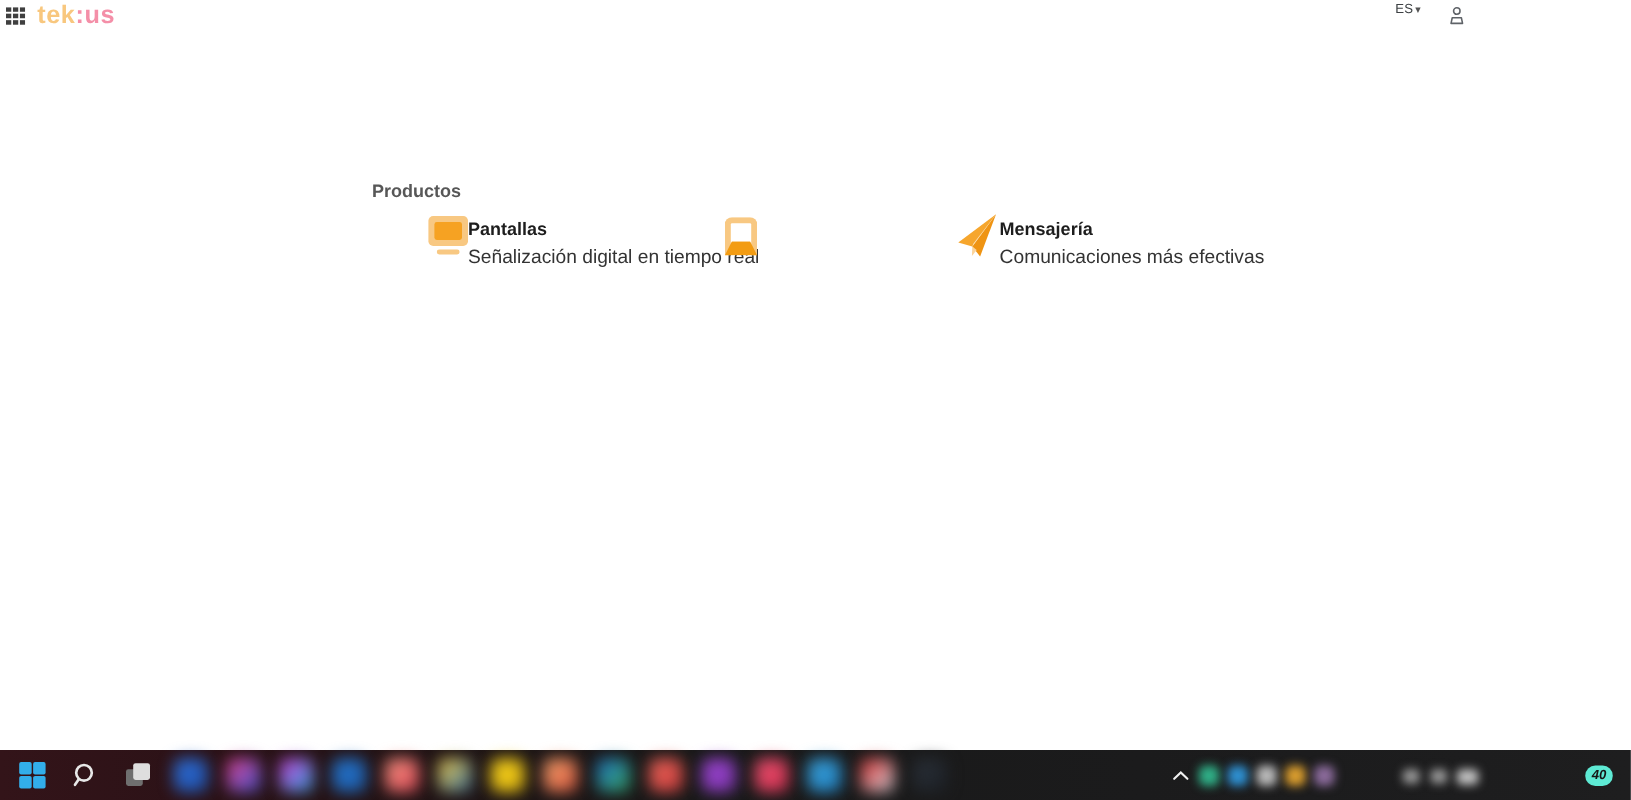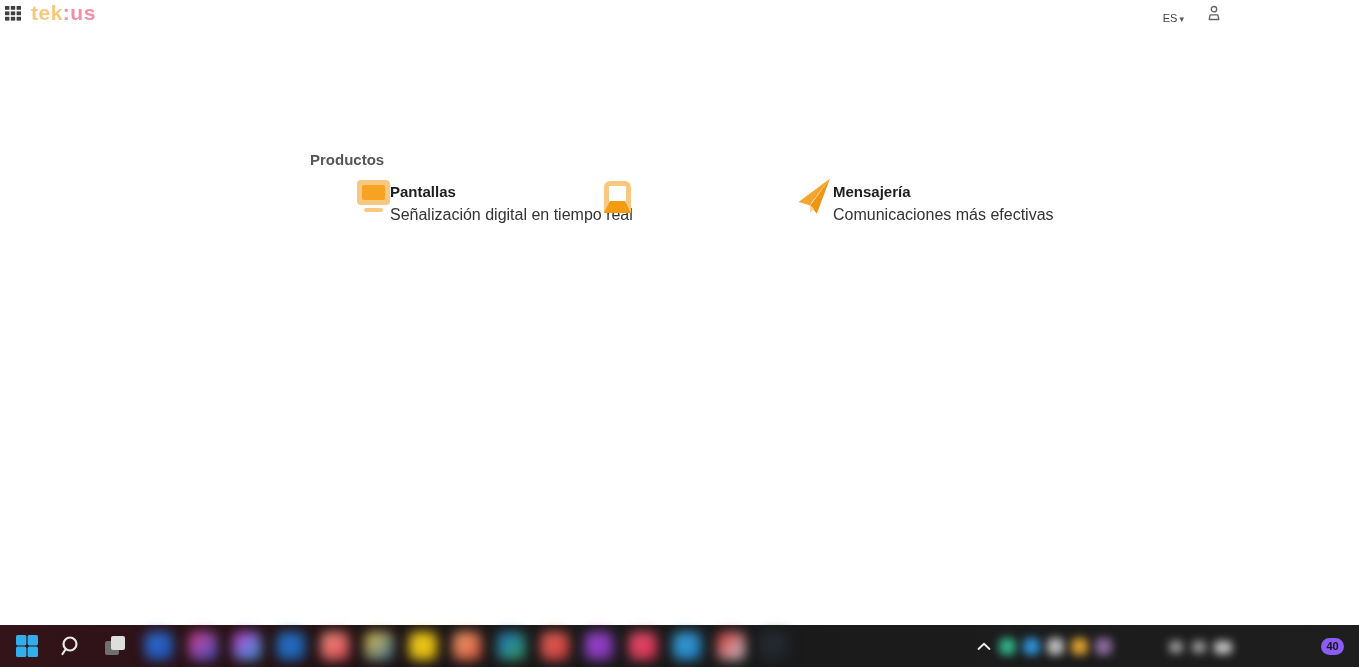--- a/index.html
+++ b/index.html
@@ -5,21 +5,21 @@
   * { margin:0; padding:0; box-sizing:border-box; }
   html,body { width:1359px; height:667px; overflow:hidden; background:#ffffff;
               font-family:"Liberation Sans", sans-serif; }
 
   
   .page-header { position:absolute; left:0; top:0; width:1246px; height:28px; background:#fff; }
   .grid-btn { position:absolute; left:5px; top:6px; width:16px; height:15px; cursor:pointer; }
   .logo { position:absolute; left:31px; top:1px; font-size:21px; font-weight:bold; letter-spacing:.5px; }
   .logo .lp { color:#F8C77E; }
   .logo .ls { color:#F48FA8; }
-  .lang { position:absolute; right:62px; top:12px; font-size:11px; color:#3c4043; cursor:pointer; }
+  .lang { position:absolute; right:62px; top:2px; font-size:11px; color:#3c4043; cursor:pointer; }
   .lang .caret { font-size:9px; color:#555; margin-left:2px; }
   .user-btn { position:absolute; right:25px; top:5px; width:14px; height:16px; cursor:pointer; }
 
   
   .section-title { position:absolute; left:310px; top:151px; font-size:15px; font-weight:bold; color:#575757; }
   .product { position:absolute; top:180px; display:flex; align-items:flex-start; cursor:pointer; }
   .product .txt { }
   .product .name { font-size:15px; font-weight:bold; color:#1d1d1d; padding-top:3px; }
   .product .desc { font-size:16px; color:#333; margin-top:6px;text-align:center; }
   .p1 { left:357px; } .p2 { left:604px; } .p3 { left:797px; }
@@ -45,23 +45,23 @@
              background:linear-gradient(90deg,#331419 0%, #2c1217 12%, #1f1415 28%, #191919 42%, #1b1b1c 70%, #1e1e1f 100%); }
   .tb-btn { position:absolute; top:7px; width:28px; height:28px; display:flex; align-items:center;
             justify-content:center; cursor:pointer; }
   .blur-app { position:absolute; top:7px; width:28px; height:28px; border-radius:7px;
               filter:blur(6px); cursor:pointer; }
   .tray-ico { position:absolute; top:13px; width:17px; height:17px; border-radius:5px;
               filter:blur(4px); cursor:pointer; }
   .chev { position:absolute; left:972px; top:7px; width:24px; height:28px; display:flex;
           align-items:center; justify-content:center; cursor:pointer; }
   .sys-dot { position:absolute; top:16px; border-radius:4px; filter:blur(4px); }
-  .badge { position:absolute; left:1321px; top:638px; min-width:23px; height:17px; background:#8b5cf6;
+  .badge { position:absolute; left:1321px; top:638px; min-width:23px; height:17px; background:#5eead4;
            border-radius:9px; color:#161616; font-size:11px; font-weight:bold; text-align:center;
-           line-height:17px; padding:0 3px; cursor:pointer; }
+           line-height:17px; padding:0 3px; cursor:pointer;font-style:italic; }
 </style>
 </head>
 <body>
 
 <div class="page-header">
   <div class="grid-btn">
     <svg width="16" height="15" viewBox="0 0 16 15">
       <g fill="#3f3f3f">
         <rect x="0" y="0" width="4.4" height="3.8"></rect>
           <rect x="5.8" y="0" width="4.4" height="3.8"></rect>

